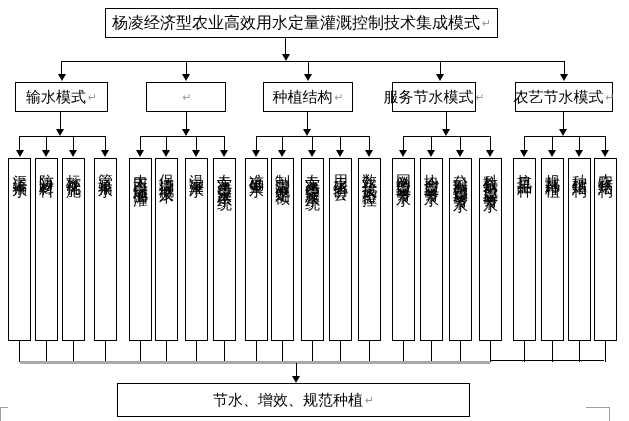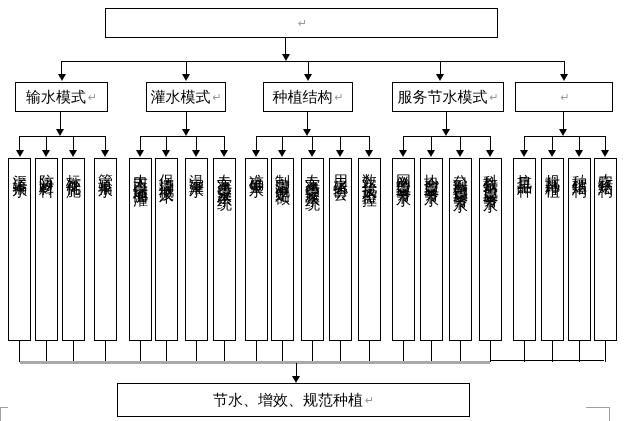--- a/index.html
+++ b/index.html
@@ -51,20 +51,21 @@
                border-left: 1px solid var(--corner, #a0a0a0); border-top: 1px solid var(--corner, #a0a0a0); }
   .corner-br { position: absolute; left: 586px; top: 407px; width: 24px; height: 14px;
                border-right: 1px solid var(--corner, #a0a0a0); border-top: 1px solid var(--corner, #a0a0a0); }
 </style>
 </head>
 <body>
 
 <div class="canvas" id="canvas">
 
   <div class="box top-box">
+    <span>杨凌经济型农业高效用水定量灌溉控制技术集成模式</span>
       <span class="pmark">↵</span>
   </div>
 
   <div class="vline" style="left:285px; top:38px; height:16px;"></div>
   <div class="arr" style="left:282px; top:54px;"></div>
   <div class="hline" style="left:61px; top:61px; width:503px;"></div>
 
   <div id="generated">
       <div class="vline" style="left: 61px; top: 61px; height: 13px;"></div>
       <div class="arr" style="left: 57.5px; top: 74px;"></div>
@@ -87,21 +88,20 @@
       <div class="arr" style="left: 69px; top: 150px;"></div>
       <div class="vbox" style="left: 61.5px;"><span>标准化施</span><span class="pmark">↵</span></div>
       <div class="vline" style="left: 72.5px; top: 341px; height: 21px;"></div>
       <div class="vline" style="left: 104.5px; top: 136px; height: 14px;"></div>
       <div class="arr" style="left: 101px; top: 150px;"></div>
       <div class="vbox" style="left: 93.5px;"><span>管道输水</span><span class="pmark">↵</span></div>
       <div class="vline" style="left: 104.5px; top: 341px; height: 21px;"></div>
       <div class="vline" style="left: 185.5px; top: 61px; height: 13px;"></div>
       <div class="arr" style="left: 182px; top: 74px;"></div>
       <div class="box mode-box" style="left: 146px; width: 80px;">
-        <span>灌水模式</span>
         <span class="pmark">↵</span>
       </div>
       <div class="vline" style="left: 185.5px; top: 112px; height: 17px;"></div>
       <div class="arr" style="left: 182px; top: 129px;"></div>
       <div class="hline" style="left: 140px; top: 136px; width: 84px;"></div>
       <div class="vline" style="left: 139.5px; top: 136px; height: 14px;"></div>
       <div class="arr" style="left: 136px; top: 150px;"></div>
       <div class="vbox" style="left: 128.5px;"><span>大田改进地面灌</span><span class="pmark">↵</span></div>
       <div class="vline" style="left: 139.5px; top: 341px; height: 21px;"></div>
       <div class="vline" style="left: 165.5px; top: 136px; height: 14px;"></div>
@@ -140,21 +140,21 @@
       <div class="vline" style="left: 339.5px; top: 136px; height: 14px;"></div>
       <div class="arr" style="left: 336px; top: 150px;"></div>
       <div class="vbox" style="left: 328.5px;"><span>用水者协会</span><span class="pmark">↵</span></div>
       <div class="vline" style="left: 339.5px; top: 341px; height: 21px;"></div>
       <div class="vline" style="left: 368.5px; top: 136px; height: 14px;"></div>
       <div class="arr" style="left: 365px; top: 150px;"></div>
       <div class="vbox" style="left: 357.5px;"><span>数字化技术监控</span><span class="pmark">↵</span></div>
       <div class="vline" style="left: 368.5px; top: 341px; height: 21px;"></div>
       <div class="vline" style="left: 439.5px; top: 61px; height: 13px;"></div>
       <div class="arr" style="left: 436px; top: 74px;"></div>
-      <div class="box mode-box" style="left: 392px; width: 112px;">
+      <div class="box mode-box" style="left: 392px; width: 84px;">
         <span>服务节水模式</span>
         <span class="pmark">↵</span>
       </div>
       <div class="vline" style="left: 445.5px; top: 112px; height: 17px;"></div>
       <div class="arr" style="left: 442px; top: 129px;"></div>
       <div class="hline" style="left: 403px; top: 136px; width: 87px;"></div>
       <div class="vline" style="left: 402.5px; top: 136px; height: 14px;"></div>
       <div class="arr" style="left: 399px; top: 150px;"></div>
       <div class="vbox" style="left: 391.5px;"><span>网络型服务节水</span><span class="pmark">↵</span></div>
       <div class="vline" style="left: 402.5px; top: 341px; height: 21px;"></div>
@@ -166,20 +166,21 @@
       <div class="arr" style="left: 456px; top: 150px;"></div>
       <div class="vbox" style="left: 448.5px;"><span>公司型营销服务节水</span><span class="pmark">↵</span></div>
       <div class="vline" style="left: 459.5px; top: 341px; height: 21px;"></div>
       <div class="vline" style="left: 489.5px; top: 136px; height: 14px;"></div>
       <div class="arr" style="left: 486px; top: 150px;"></div>
       <div class="vbox" style="left: 478.5px;"><span>科教示范型服务节水</span><span class="pmark">↵</span></div>
       <div class="vline" style="left: 489.5px; top: 341px; height: 21px;"></div>
       <div class="vline" style="left: 563.5px; top: 61px; height: 13px;"></div>
       <div class="arr" style="left: 560px; top: 74px;"></div>
       <div class="box mode-box" style="left: 515px; width: 98px;">
+        <span>农艺节水模式</span>
         <span class="pmark">↵</span>
       </div>
       <div class="vline" style="left: 562.5px; top: 112px; height: 17px;"></div>
       <div class="arr" style="left: 559px; top: 129px;"></div>
       <div class="hline" style="left: 524px; top: 136px; width: 81px;"></div>
       <div class="vline" style="left: 523.5px; top: 136px; height: 14px;"></div>
       <div class="arr" style="left: 520px; top: 150px;"></div>
       <div class="vbox" style="left: 512.5px;"><span>抗旱品种</span><span class="pmark">↵</span></div>
       <div class="vline" style="left: 523.5px; top: 341px; height: 21px;"></div>
       <div class="vline" style="left: 551.5px; top: 136px; height: 14px;"></div>

